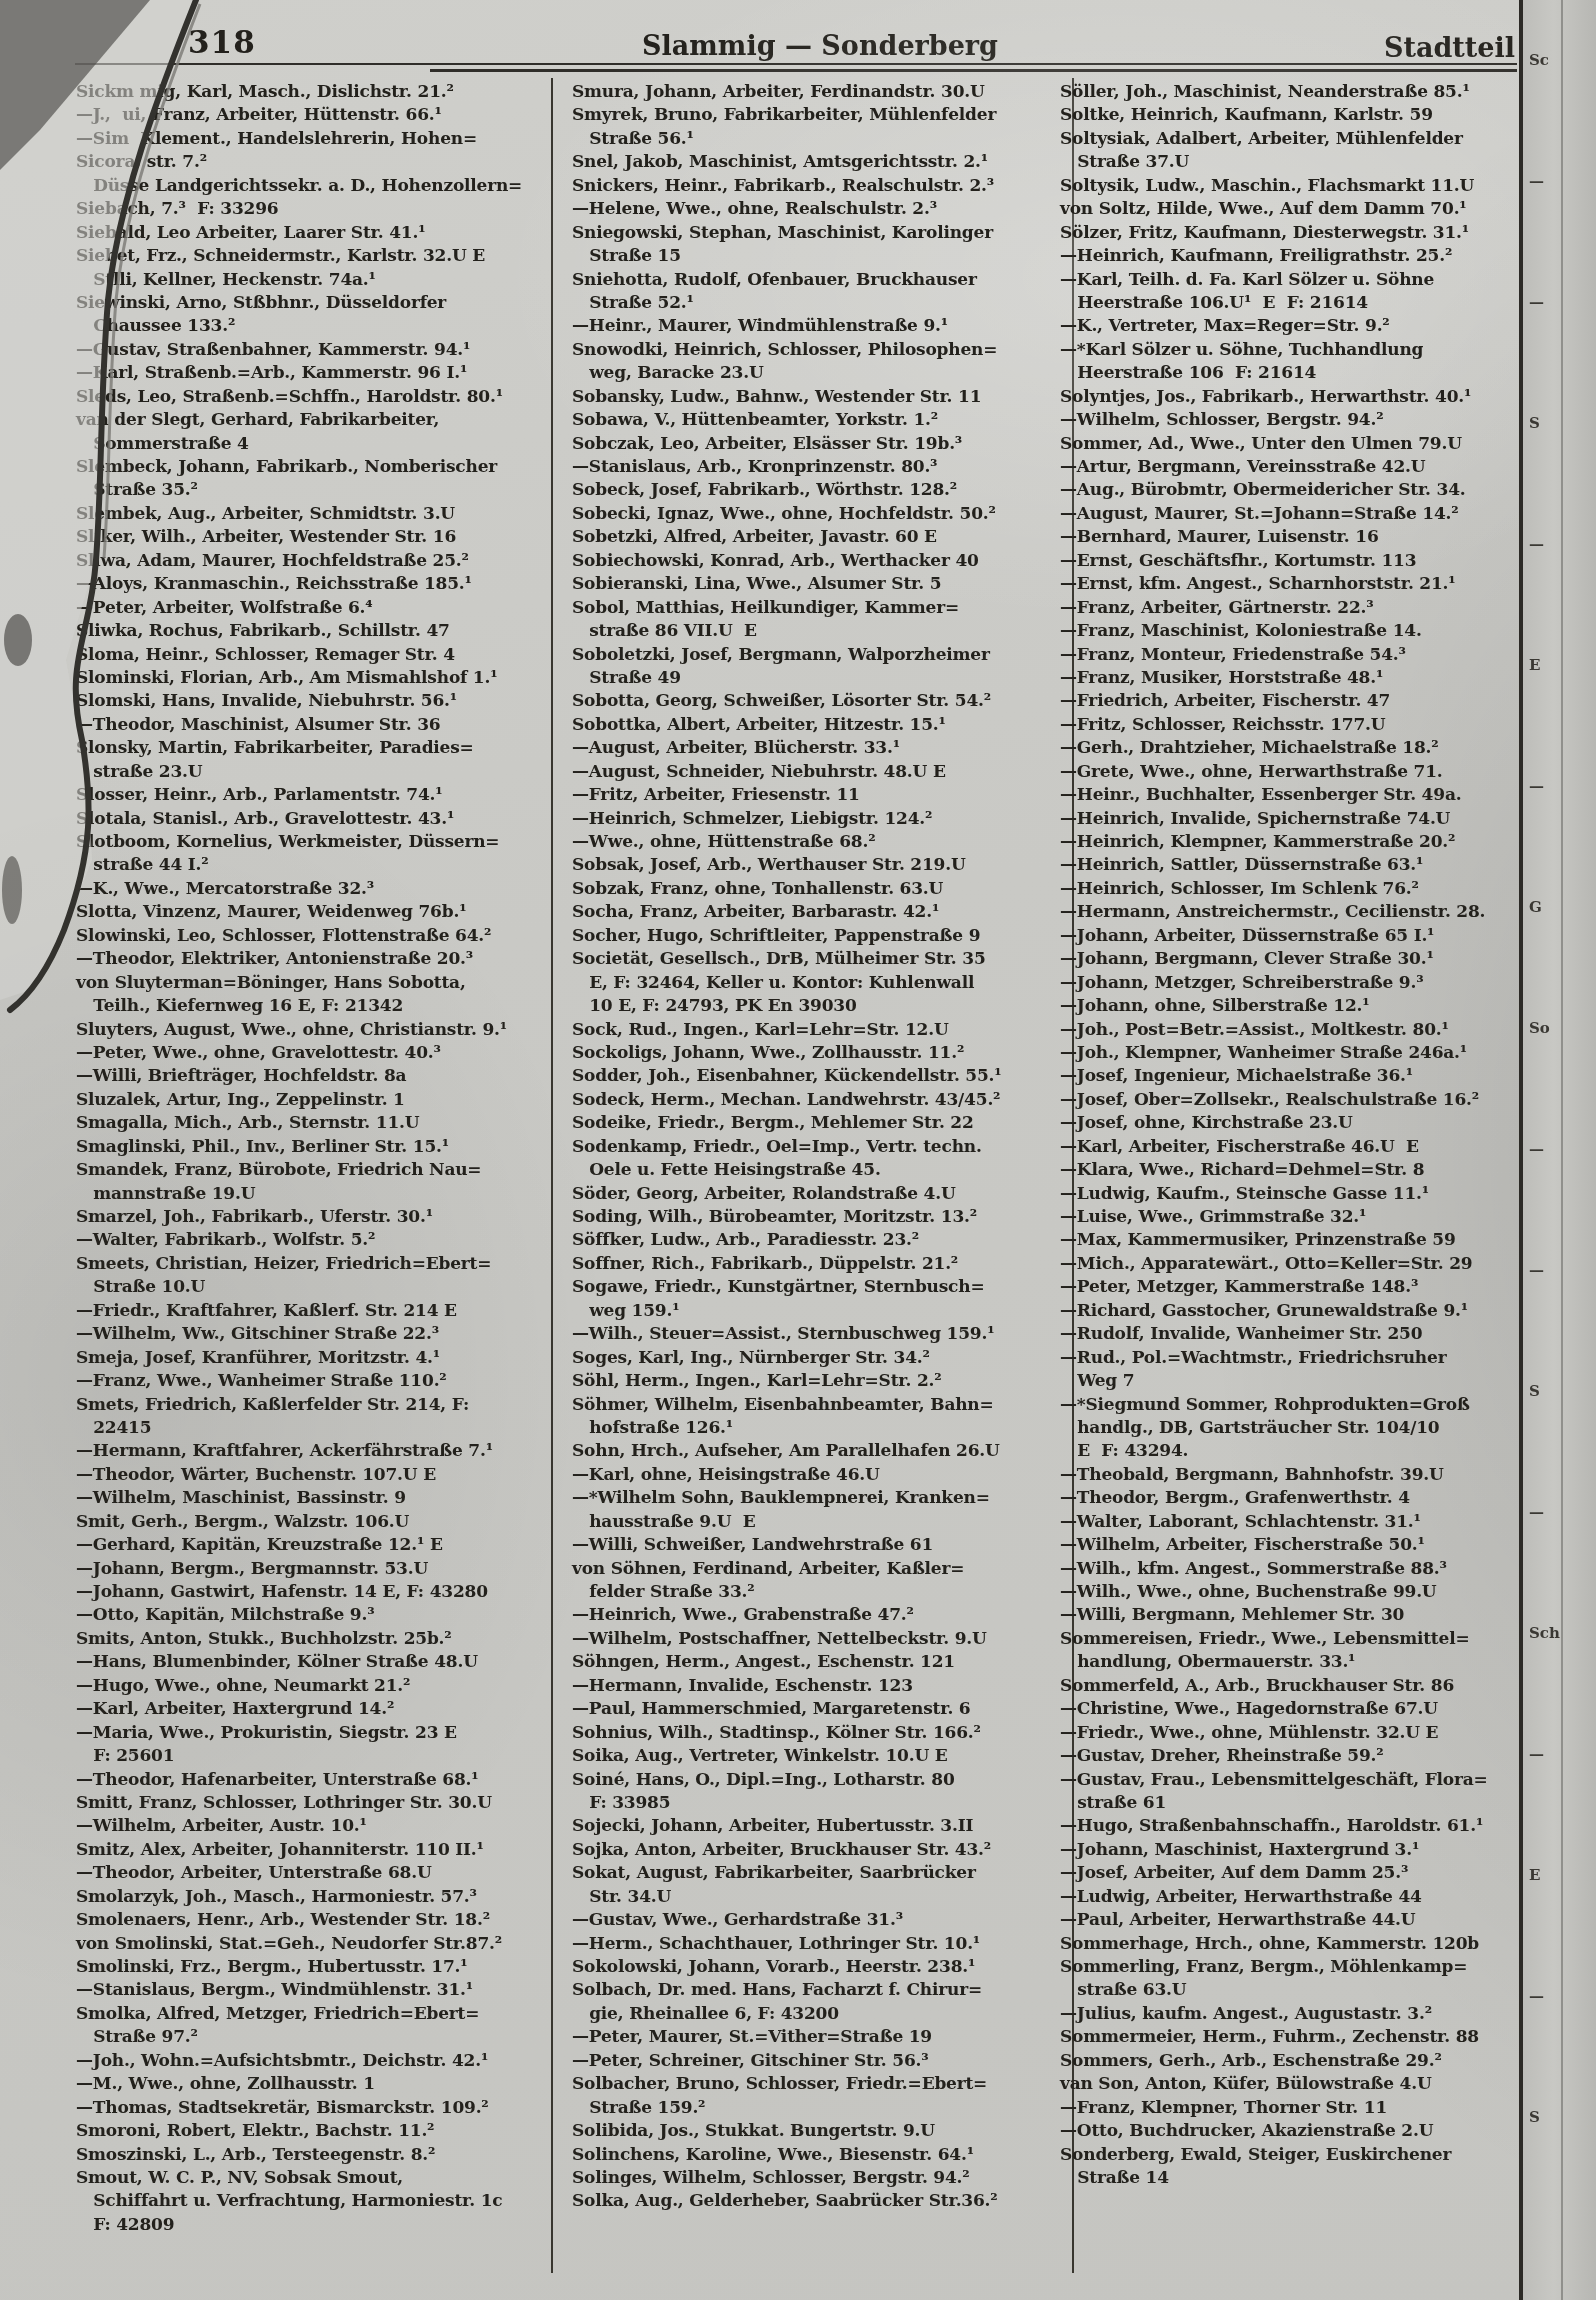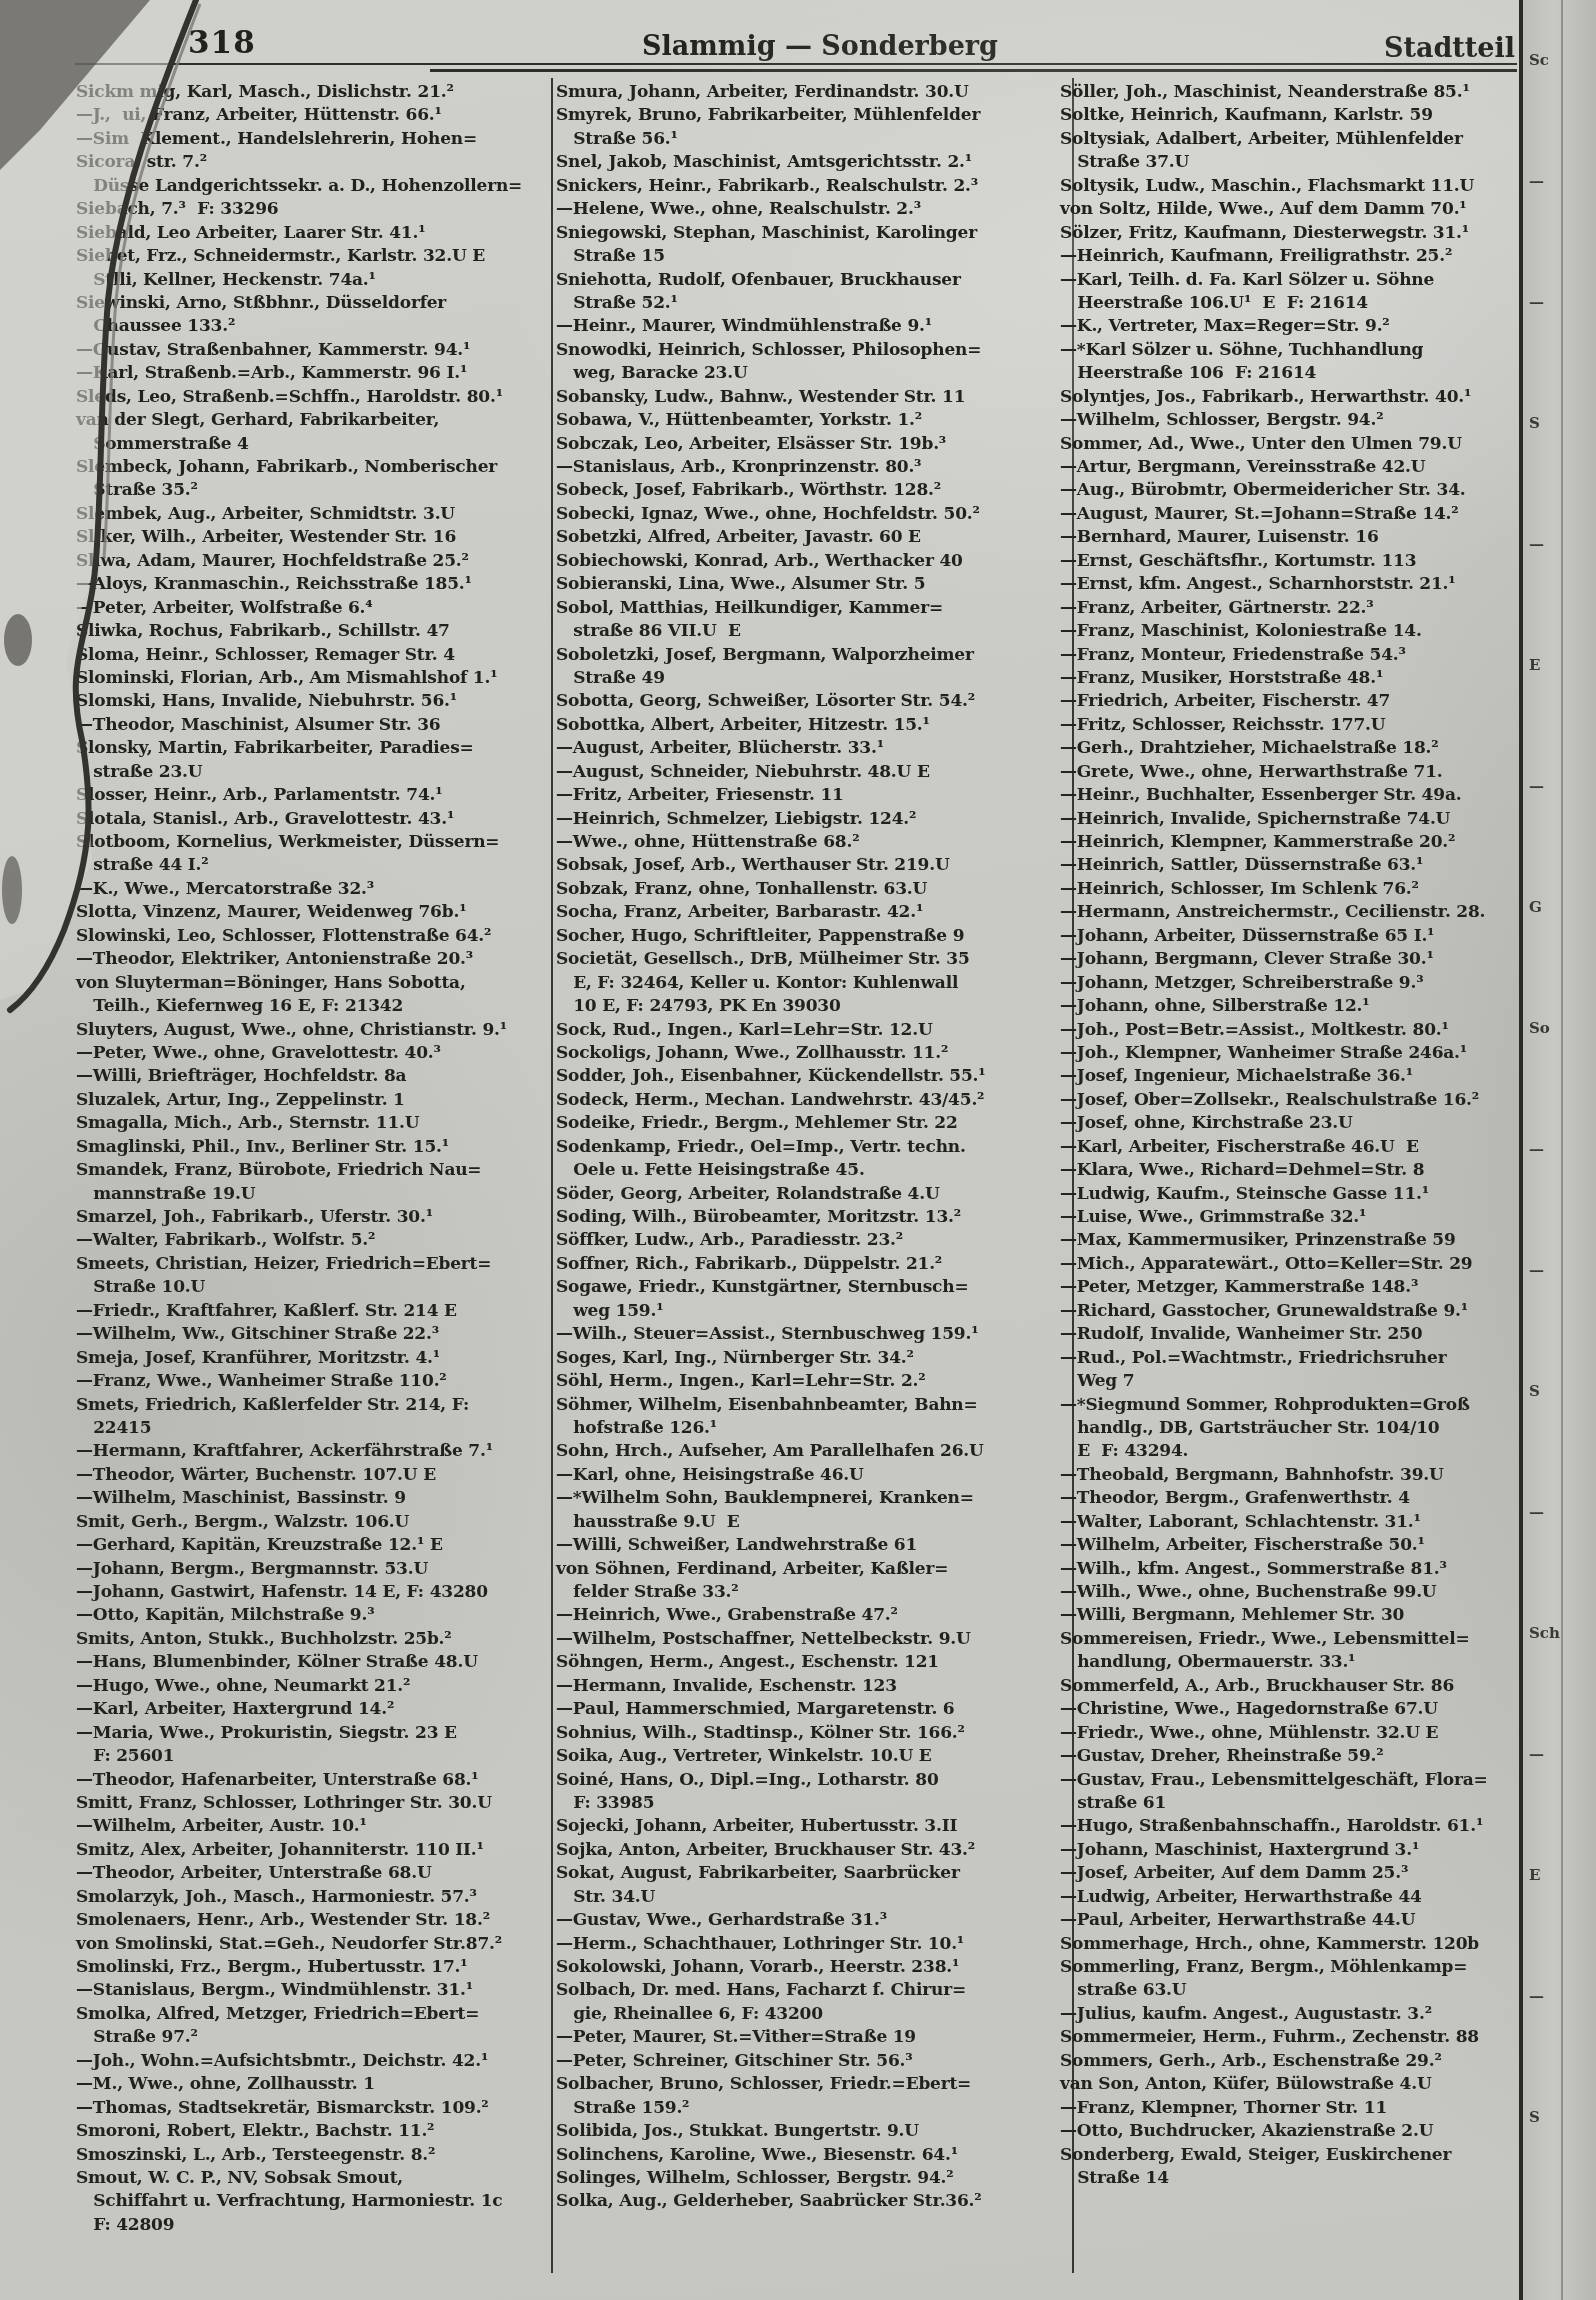--- a/index.html
+++ b/index.html
@@ -19,21 +19,21 @@
   .title{position:absolute;left:560px;top:30px;width:520px;text-align:center;font-size:27px;}
   .corner-label{position:absolute;left:1330px;top:32px;width:185px;text-align:right;font-size:27px;}
   .rule{position:absolute;background:#2f2d29;}
   .rule-a{left:75px;top:63px;width:1442px;height:2px;}
   .rule-b{left:430px;top:69px;width:1087px;height:3px;}
   .vsep{position:absolute;top:78px;height:2195px;width:2px;background:#38362f;}
   .vsep-1{left:551px;}
   .vsep-2{left:1072px;}
   .col{position:absolute;top:80px;z-index:1;}
   .col1{left:76px;width:472px;}
-  .col2{left:556px;width:472px;}
+  .col2{left:572px;width:472px;}
   .col3{left:1060px;width:480px;}
   .line{height:23.45px;line-height:23.45px;white-space:pre;font-size:17px;letter-spacing:-0.2px;}
   .edge{position:absolute;left:1519px;top:0;width:77px;height:2300px;z-index:4;
     background:linear-gradient(90deg,#bdbdb9,#c8c8c4 40%,#b5b5b1);
     border-left:4px solid #2c2a26;}
   .edge::before{content:"";position:absolute;left:38px;top:0;width:2px;height:2300px;background:#90908c;}
   .edge-frag{height:121px;line-height:121px;padding-left:6px;font-size:15px;color:#3a3833;white-space:pre;}
   .tear{position:absolute;left:0;top:0;z-index:5;pointer-events:none;}
 </style>
 </head>
@@ -295,21 +295,21 @@
       <div class="line">—Rudolf, Invalide, Wanheimer Str. 250</div>
       <div class="line">—Rud., Pol.=Wachtmstr., Friedrichsruher</div>
       <div class="line">   Weg 7</div>
       <div class="line">—*Siegmund Sommer, Rohprodukten=Groß</div>
       <div class="line">   handlg., DB, Gartsträucher Str. 104/10</div>
       <div class="line">   E  F: 43294.</div>
       <div class="line">—Theobald, Bergmann, Bahnhofstr. 39.U</div>
       <div class="line">—Theodor, Bergm., Grafenwerthstr. 4</div>
       <div class="line">—Walter, Laborant, Schlachtenstr. 31.¹</div>
       <div class="line">—Wilhelm, Arbeiter, Fischerstraße 50.¹</div>
-      <div class="line">—Wilh., kfm. Angest., Sommerstraße 81.³</div>
+      <div class="line">—Wilh., kfm. Angest., Sommerstraße 88.³</div>
       <div class="line">—Wilh., Wwe., ohne, Buchenstraße 99.U</div>
       <div class="line">—Willi, Bergmann, Mehlemer Str. 30</div>
       <div class="line">Sommereisen, Friedr., Wwe., Lebensmittel=</div>
       <div class="line">   handlung, Obermauerstr. 33.¹</div>
       <div class="line">Sommerfeld, A., Arb., Bruckhauser Str. 86</div>
       <div class="line">—Christine, Wwe., Hagedornstraße 67.U</div>
       <div class="line">—Friedr., Wwe., ohne, Mühlenstr. 32.U E</div>
       <div class="line">—Gustav, Dreher, Rheinstraße 59.²</div>
       <div class="line">—Gustav, Frau., Lebensmittelgeschäft, Flora=</div>
       <div class="line">   straße 61</div>

